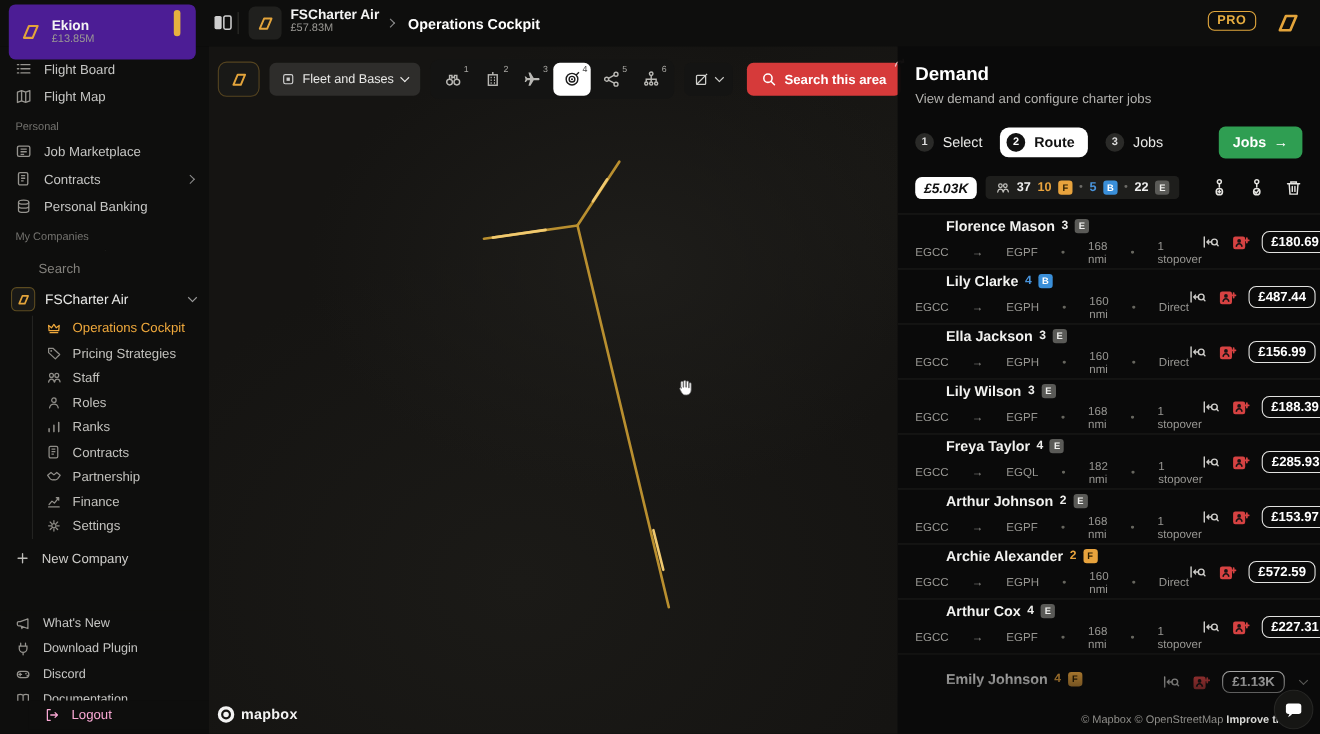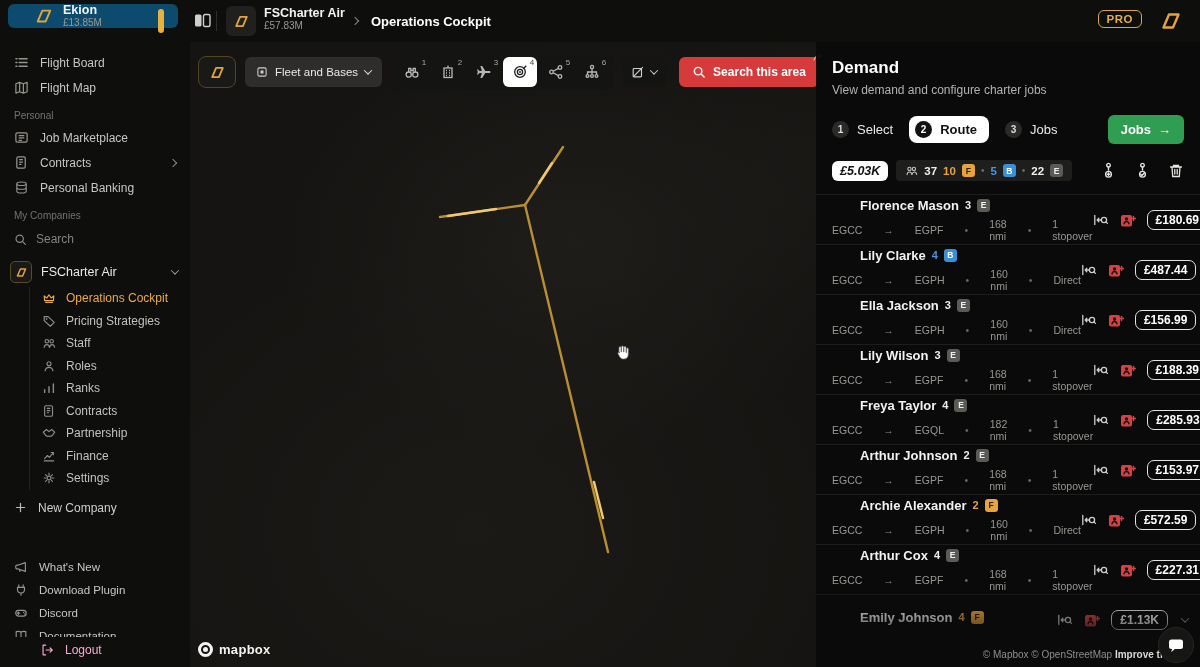--- a/index.html
+++ b/index.html
@@ -1,22 +1,22 @@
 <!DOCTYPE html>
 <html><head>
 <meta charset="utf-8">
 <style>
   * { margin:0; padding:0; box-sizing:border-box; }
   html,body { width:1200px; height:667px; overflow:hidden; background:#0d0d0c;
     font-family:"Liberation Sans", sans-serif; -webkit-font-smoothing:antialiased; }
 
   
   .topbar { position:absolute; left:0; top:0; width:1200px; height:42px; background:#0e0e0d; z-index:30; }
-  .account-card { position:absolute; left:8px; top:4px; width:170px; height:24px; background:#0c4a6e;
-    border-radius:6px; display:flex; align-items:center; padding-left:26px; }
+  .account-card { position:absolute; left:8px; top:4px; width:170px; height:50px; background:#4c1d95;
+    border-radius:6px; display:flex; align-items:center; padding-left:10px; }
   .account-card .texts { margin-left:9px; line-height:1.1; }
   .acct-name { color:#f3f3f3; font-size:12.5px; font-weight:bold; }
   .acct-bal { color:#9a9894; font-size:10px; }
   .gold-bar { position:absolute; right:14px; top:5px; width:6px; height:24px; border-radius:3px; background:#e7b13f; }
   .tb-toggle { position:absolute; left:194px; top:13px; color:#cfcfcf; }
   .tb-divider { position:absolute; left:216px; top:11px; width:1px; height:20px; background:#2e2e2c; }
   .crumb-logo { position:absolute; left:226px; top:6px; width:30px; height:30px; background:#20201e;
     border-radius:6px; display:flex; align-items:center; justify-content:center; }
   .crumb-texts { position:absolute; left:264px; top:6px; line-height:1.15; }
   .crumb-name { color:#f3f3f3; font-size:12.5px; font-weight:bold; }
@@ -25,21 +25,21 @@
   .crumb-title { position:absolute; left:371px; top:14px; color:#fff; font-size:13px; font-weight:bold; }
   .pro-badge { position:absolute; right:58px; top:10px; border:1.6px solid #e0a63c; color:#e7ad40;
     font-size:11.5px; font-weight:bold; border-radius:6px; padding:2px 8px; letter-spacing:.5px; }
   .tb-logo { position:absolute; right:16px; top:9px; }
 
   
   .sidebar { position:absolute; left:0; top:42px; width:190px; bottom:0; background:#0e0e0d; z-index:20; padding-top:8px; }
   .nav-item { display:flex; align-items:center; gap:11px; padding:0 14px; height:25px; color:#c6c6c4; font-size:12px; cursor:pointer; }
   .nav-item svg { flex:none; color:#96948f; }
   .section-label { color:#73726e; font-size:10px; padding:10px 14px 4px; }
-  .search-row { display:flex; align-items:center; gap:9px; padding:0 14px; height:24px; margin-top:2px; }
+  .search-row { display:flex; align-items:center; gap:9px; padding:0 14px; height:24px; margin-top:2px;flex-direction:column; }
   .search-row input { background:transparent; border:none; outline:none; color:#cfcfcf; font-size:12px; width:120px;
     font-family:"Liberation Sans",sans-serif; }
   .search-row input::placeholder { color:#84827d; }
   .company-header { display:flex; align-items:center; gap:9px; padding:0 12px 0 10px; height:30px; margin-top:6px; color:#e8e8e6; font-size:12.5px; }
   .company-logo-box { width:22px; height:22px; border:1px solid #5c4b20; border-radius:5px; background:#191917;
     display:flex; align-items:center; justify-content:center; }
   .company-header .chev { margin-left:auto; color:#9a9a9a; }
   .company-sub { margin-left:29px; border-left:1px solid #232321; padding-left:0; }
   .sub-item { display:flex; align-items:center; gap:10px; height:22.5px; padding-left:12px; color:#c2c1bd; font-size:12px; cursor:pointer; }
   .sub-item svg { color:#8f8d88; flex:none; }

